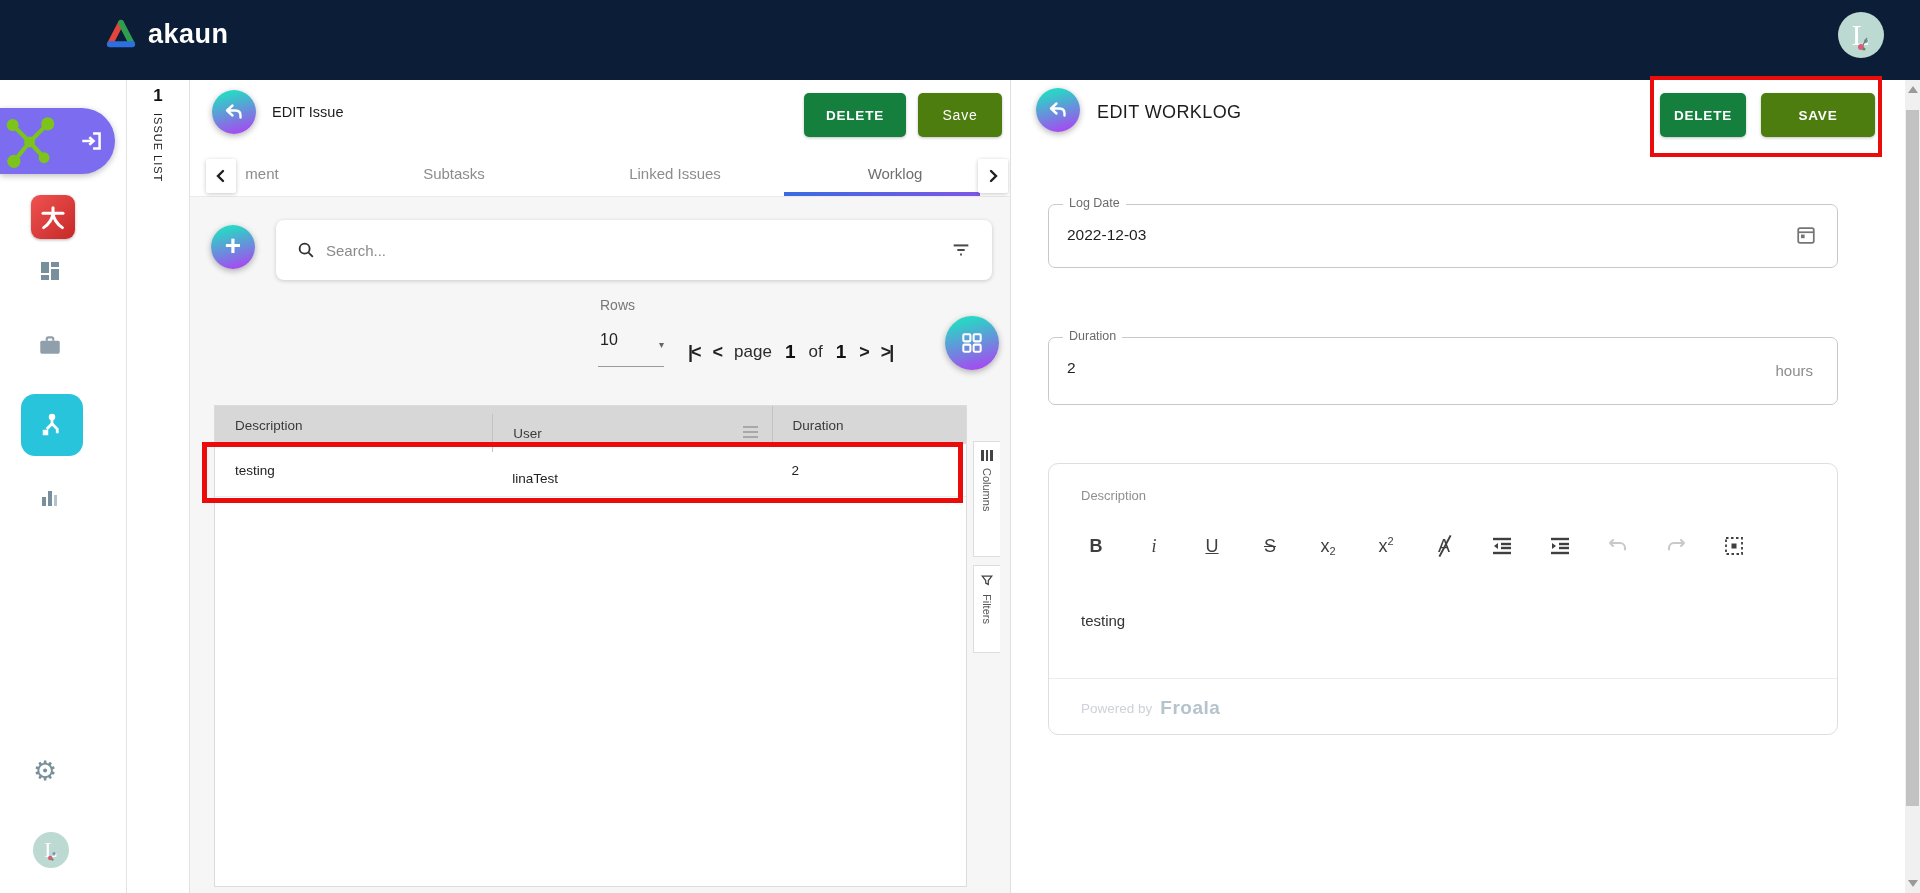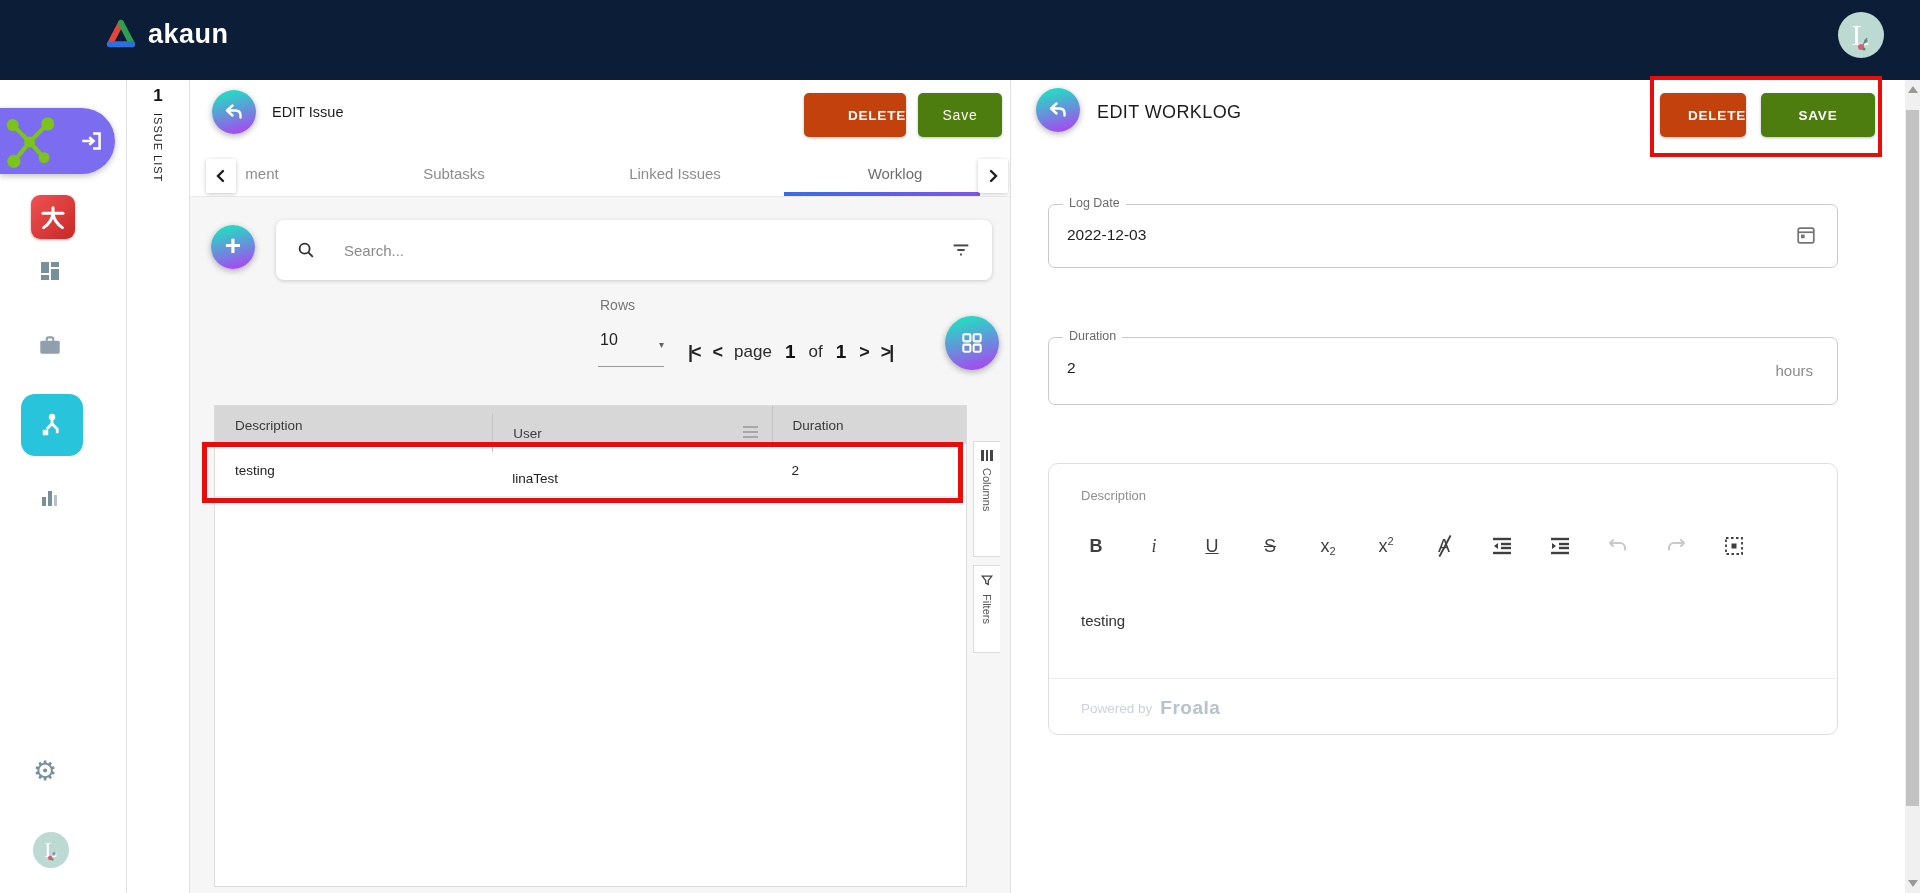--- a/index.html
+++ b/index.html
@@ -42,21 +42,21 @@
   
   .left-panel  { position:absolute; left:190px; top:80px; width:820px; height:813px; background:#fff; }
   .right-panel { position:absolute; left:1010px; top:80px; width:895px; height:813px; background:#fff;
                  border-left:1px solid #e0e0e0; z-index:3; }
 
   .grad-circle { border-radius:50%; background:linear-gradient(165deg,#2bd4c6 15%,#a44cf0 90%);
                  display:flex; align-items:center; justify-content:center;
                  box-shadow:0 2px 6px rgba(0,0,0,.3); cursor:pointer; }
   .btn { border:none; border-radius:5px; color:#fff; font-weight:bold; font-size:13.5px; letter-spacing:.8px;
          cursor:pointer; box-shadow:0 1px 3px rgba(0,0,0,.25); font-family:"Liberation Sans",sans-serif; }
-  .btn-pink { background:#c2410c;text-align:right; }
+  .btn-pink { background:#15803d; }
   .btn-blue { background:#4d7c0f; }
 
   
   .lp-back { position:absolute; left:22px; top:10px; width:44px; height:44px; }
   .lp-title { position:absolute; left:82px; top:24px; font-size:14.5px; color:#1c1c1c; }
   .lp-delete { position:absolute; left:614px; top:13px; width:102px; height:44px; }
   .lp-save   { position:absolute; left:728px; top:13px; width:84px;  height:44px; font-weight:normal; font-size:14px; }
 
   
   .lp-tabs { position:absolute; left:0; top:77px; width:820px; height:40px; background:#fff; border-bottom:1px solid #eaeaea; }
@@ -67,21 +67,21 @@
   .tab.active { color:#6e6e6e; }
   .tab-underline { position:absolute; left:594px; bottom:0; width:196px; height:4px;
                    background:linear-gradient(90deg,#3a6be0,#7e57e8); }
 
   
   .lp-content { position:absolute; left:0; top:117px; width:820px; height:696px; background:#f6f6f6; }
   .add-btn { position:absolute; left:21px; top:28px; width:44px; height:44px; color:#fff; font-size:28px; font-weight:bold; }
   .add-btn span { margin-top:-3px; }
   .search-bar { position:absolute; left:86px; top:23px; width:716px; height:60px; background:#fff; border-radius:8px;
                 box-shadow:0 1px 4px rgba(0,0,0,.18); display:flex; align-items:center; padding:0 20px; }
-  .search-input { flex:1; border:none; outline:none; font-size:15px; color:#333; margin-left:28px;
+  .search-input { flex:1; border:none; outline:none; font-size:15px; color:#333; margin-left:10px;
                   font-family:"Liberation Sans",sans-serif; background:transparent; }
   .search-input::placeholder { color:#8a8a8a; }
   .rows-label { position:absolute; left:410px; top:100px; font-size:14px; color:#777; }
   .rows-select { position:absolute; left:408px; top:130px; width:66px; height:40px; border-bottom:1px solid #9a9a9a; cursor:pointer; }
   .rows-value { position:absolute; left:2px; top:4px; font-size:16px; color:#222; }
   .rows-caret { position:absolute; right:0; top:12px; font-size:10px; color:#666; }
   .pagination { position:absolute; left:498px; top:140px; height:30px; display:flex; align-items:center; gap:13px; }
   .pg-arrow { font-size:18px; color:#222; font-weight:600; cursor:pointer; letter-spacing:-2px; }
   .pg-word { font-size:17px; color:#2b2b2b; }
   .pg-num { font-size:19px; color:#111; font-weight:bold; }

